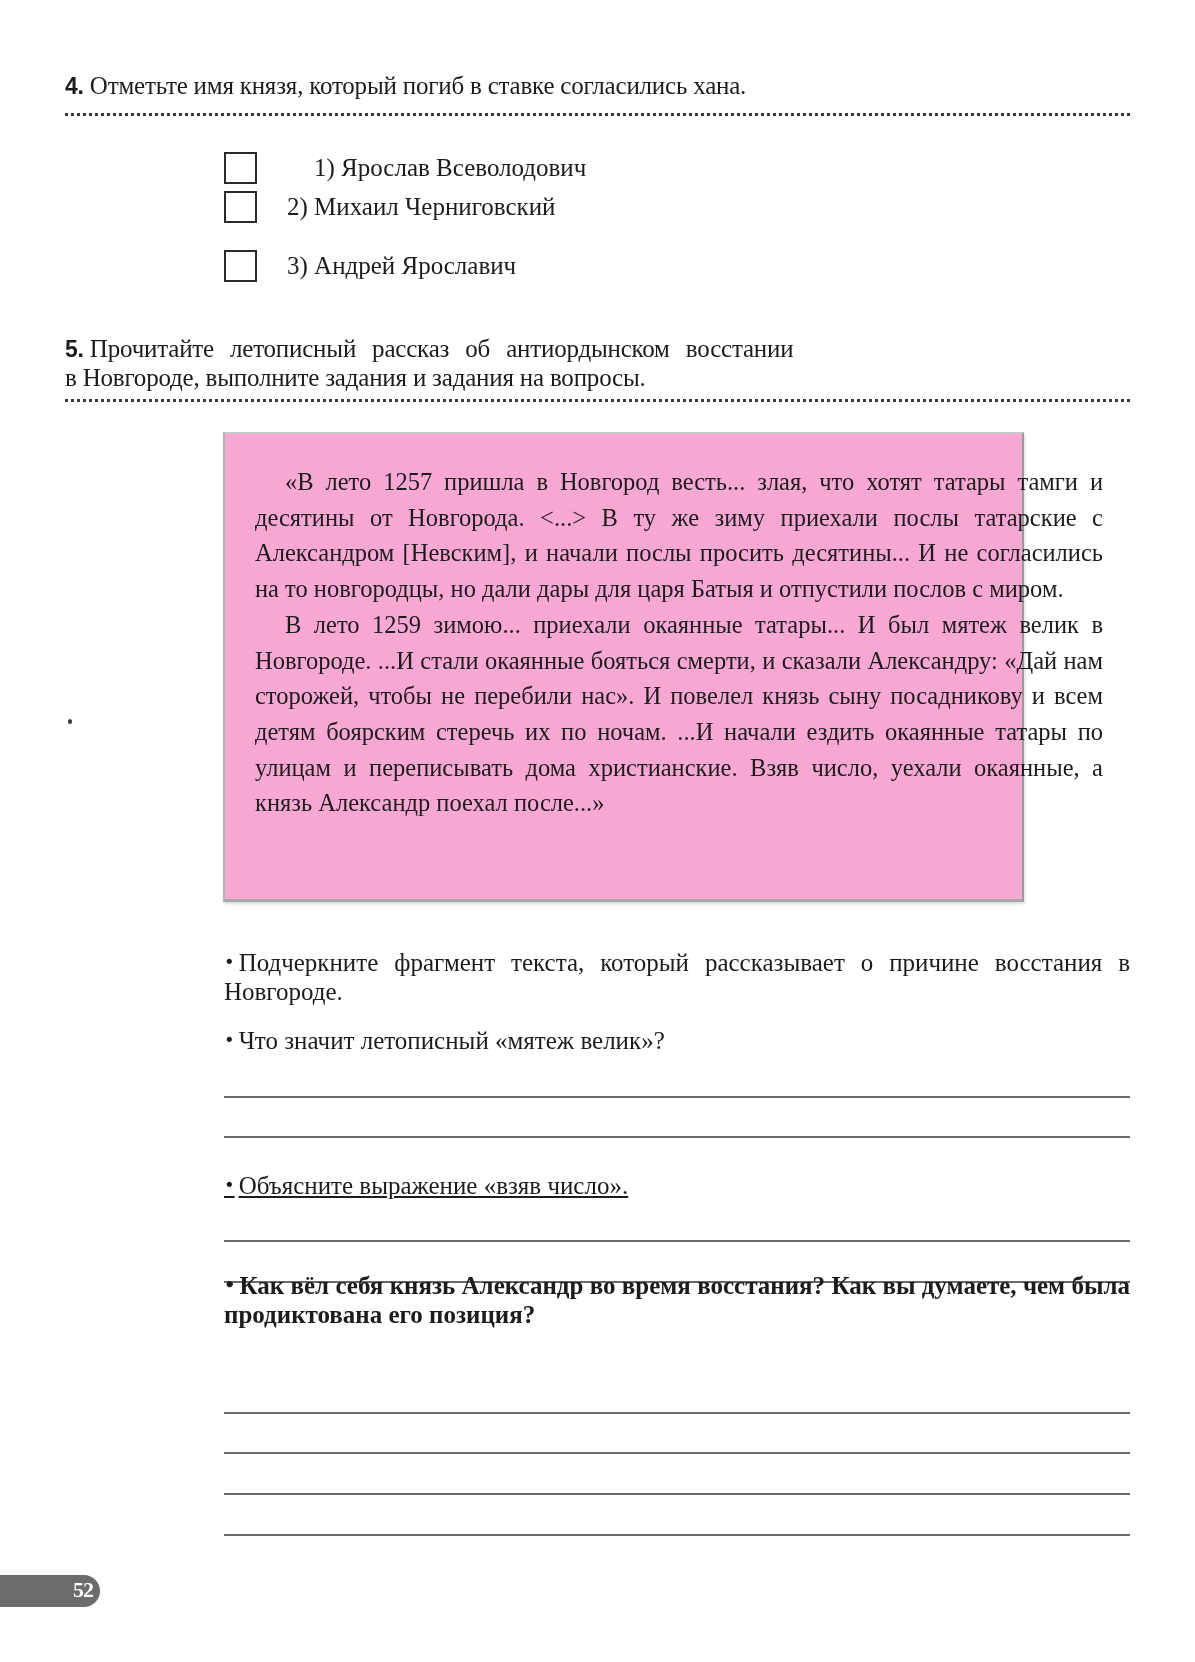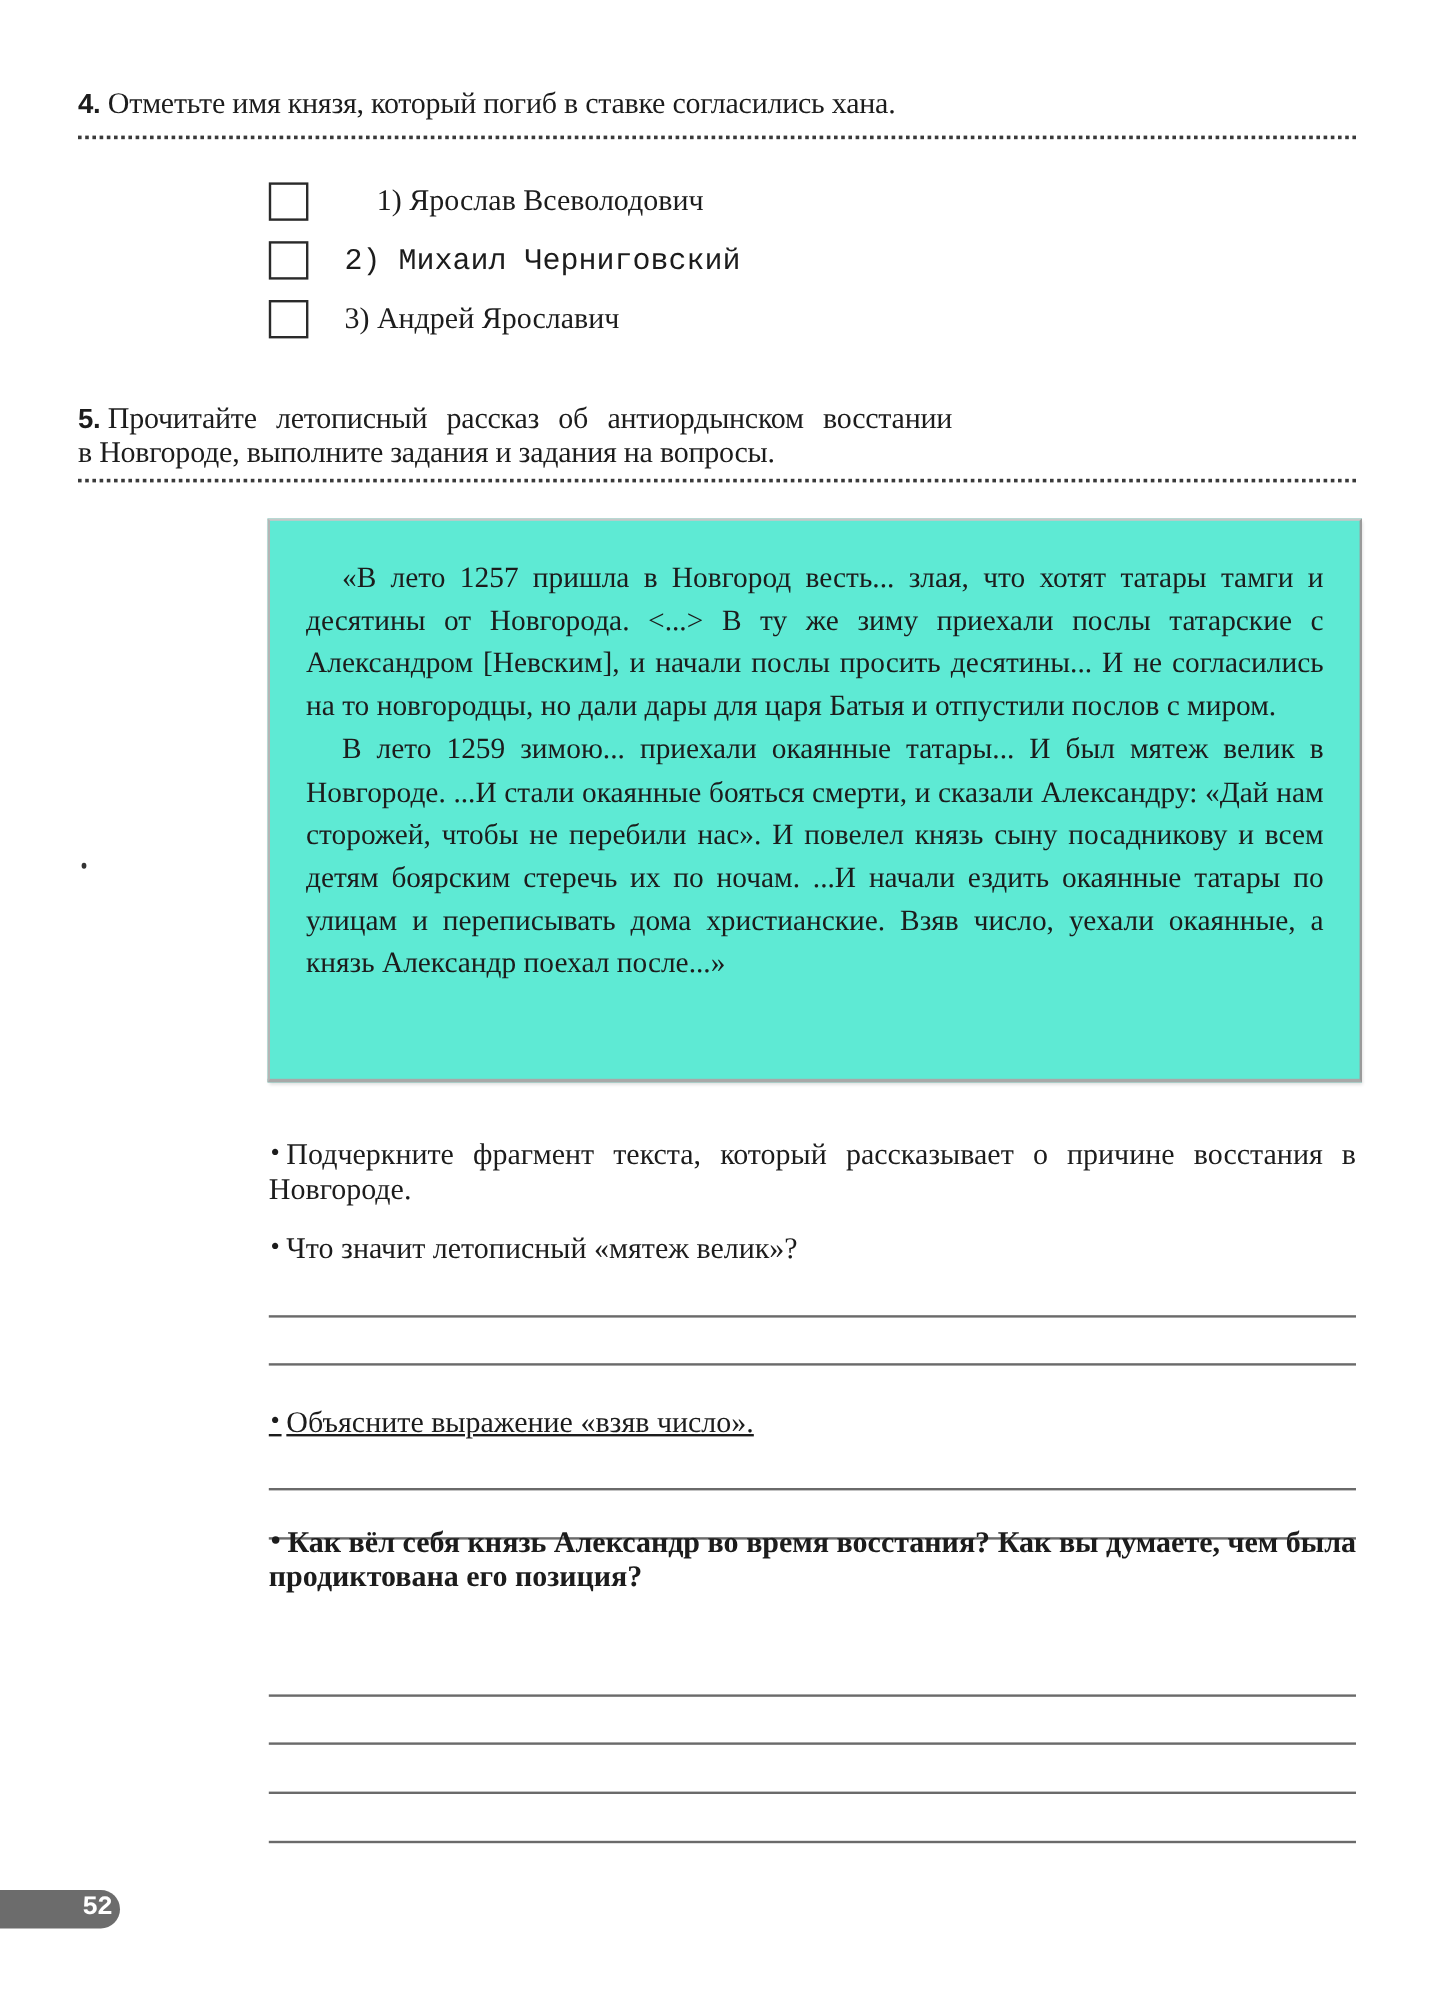--- a/index.html
+++ b/index.html
@@ -18,64 +18,64 @@
     left: 65px; width: 1065px; height: 0;
     border-top: 3px dotted #3a3a3a;
   }
   .option { left: 224px; height: 36px; display: flex; align-items: center; }
   .checkbox {
     width: 33px; height: 32px; border: 2px solid #2a2a2a; box-sizing: border-box;
     background: #fff; cursor: pointer;
   }
   .option-label { margin-left: 30px; font-size: 25px; white-space: nowrap; }
   .quote-box {
-    left: 223px; top: 432px; width: 912px; height: 470px;
+    left: 223px; top: 432px; width: 801px; height: 470px;
     box-sizing: border-box;
     border-left: 2px solid #b5b5b5; border-right: 2px solid #9a9a9a;
     border-top: 2px solid #c8c8c8; border-bottom: 3px solid #a8a8a8;
     box-shadow: 1px 2px 3px rgba(0,0,0,0.15);
-    background: #5eead4;
+    background: #f9a8d4;
   }
   .quote-text {
     position: absolute; left: 30px; top: 30px; width: 848px;
     font-size: 24.5px; line-height: 35.7px; text-align: justify;
   }
   .quote-text p { margin: 0; text-indent: 30px; }
   .q-text {
     left: 224px; width: 906px; font-size: 25px; line-height: 29px; text-align: justify;
   }
   .bullet-dot { font-family: "DejaVu Sans", sans-serif; font-size: 18px; margin-right: 4px; vertical-align: 3px; }
   .answer-line {
     left: 224px; width: 906px; height: 0; border-top: 2px solid #6a6a6a;
   }
   .stray-dot { left: 68px; top: 719px; width: 4px; height: 5px; background: #333; border-radius: 50%; }
   .page-tab {
     left: 0; top: 1575px; width: 100px; height: 32px;
     background: #6c6c6c; border-radius: 0 17px 17px 0;
   }
   .page-num {
     position: absolute; right: 7px; top: 2px;
-    font-family: Liberation Mono, monospace; font-weight: bold;
+    font-family: Liberation Serif, serif; font-weight: bold;
     font-size: 22px; color: #ffffff; letter-spacing: -1px;
   }
 </style>
 </head>
 <body>
 
 <div class="abs task-title" style="top:72px;">
   <span class="task-num">4.</span>
   <span>Отметьте имя князя, который погиб в ставке согласились хана.</span>
 </div>
 <div class="abs dotted" style="top:113px;"></div>
 
 <div class="abs option" style="top:150px;gap:27px;">
   <div class="checkbox"></div>
   <span class="option-label">1) Ярослав Всеволодович</span>
 </div>
-<div class="abs option" style="top:199px;font-family:Liberation Mono, monospace;">
+<div class="abs option" style="top:189px;">
   <div class="checkbox"></div>
   <span class="option-label">2) Михаил Черниговский</span>
 </div>
 <div class="abs option" style="top:248px;">
   <div class="checkbox"></div>
   <span class="option-label">3) Андрей Ярославич</span>
 </div>
 
 <div class="abs task-title" style="top:335px;">
   <span class="task-num">5.</span>

